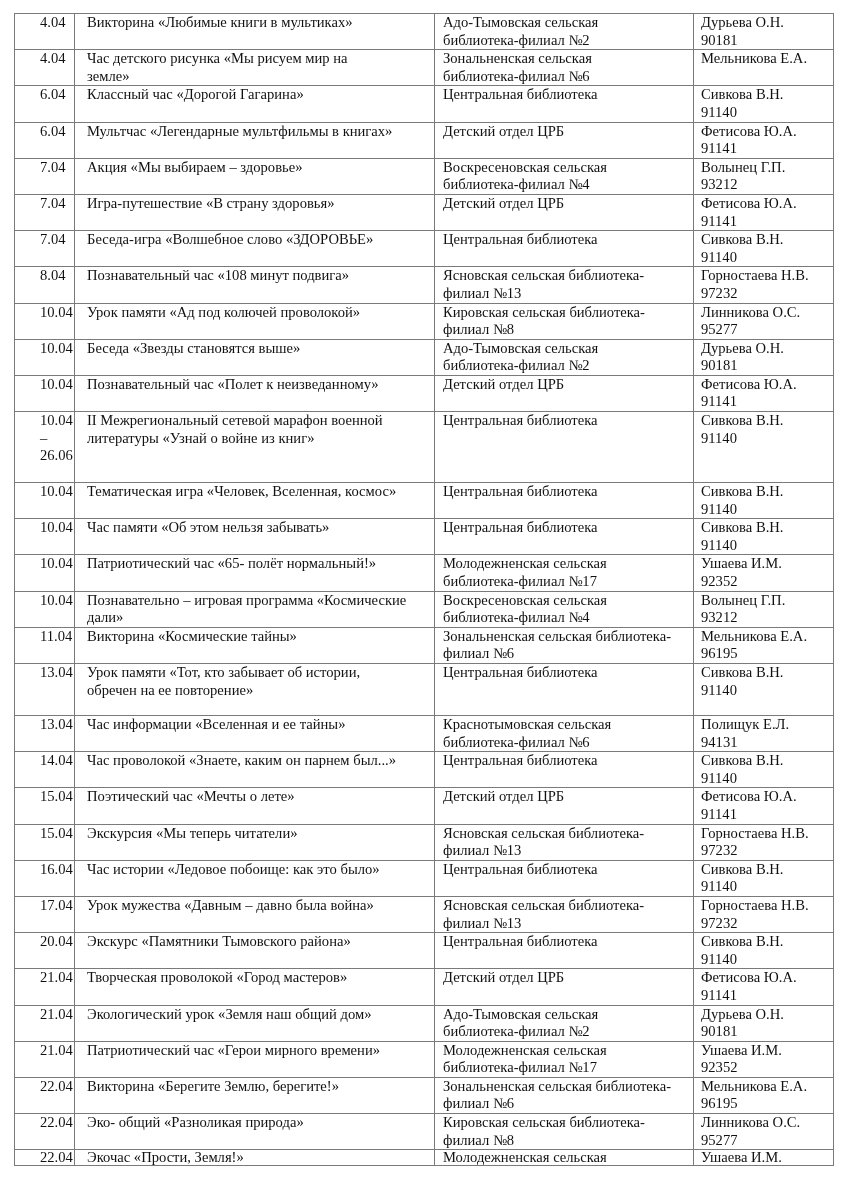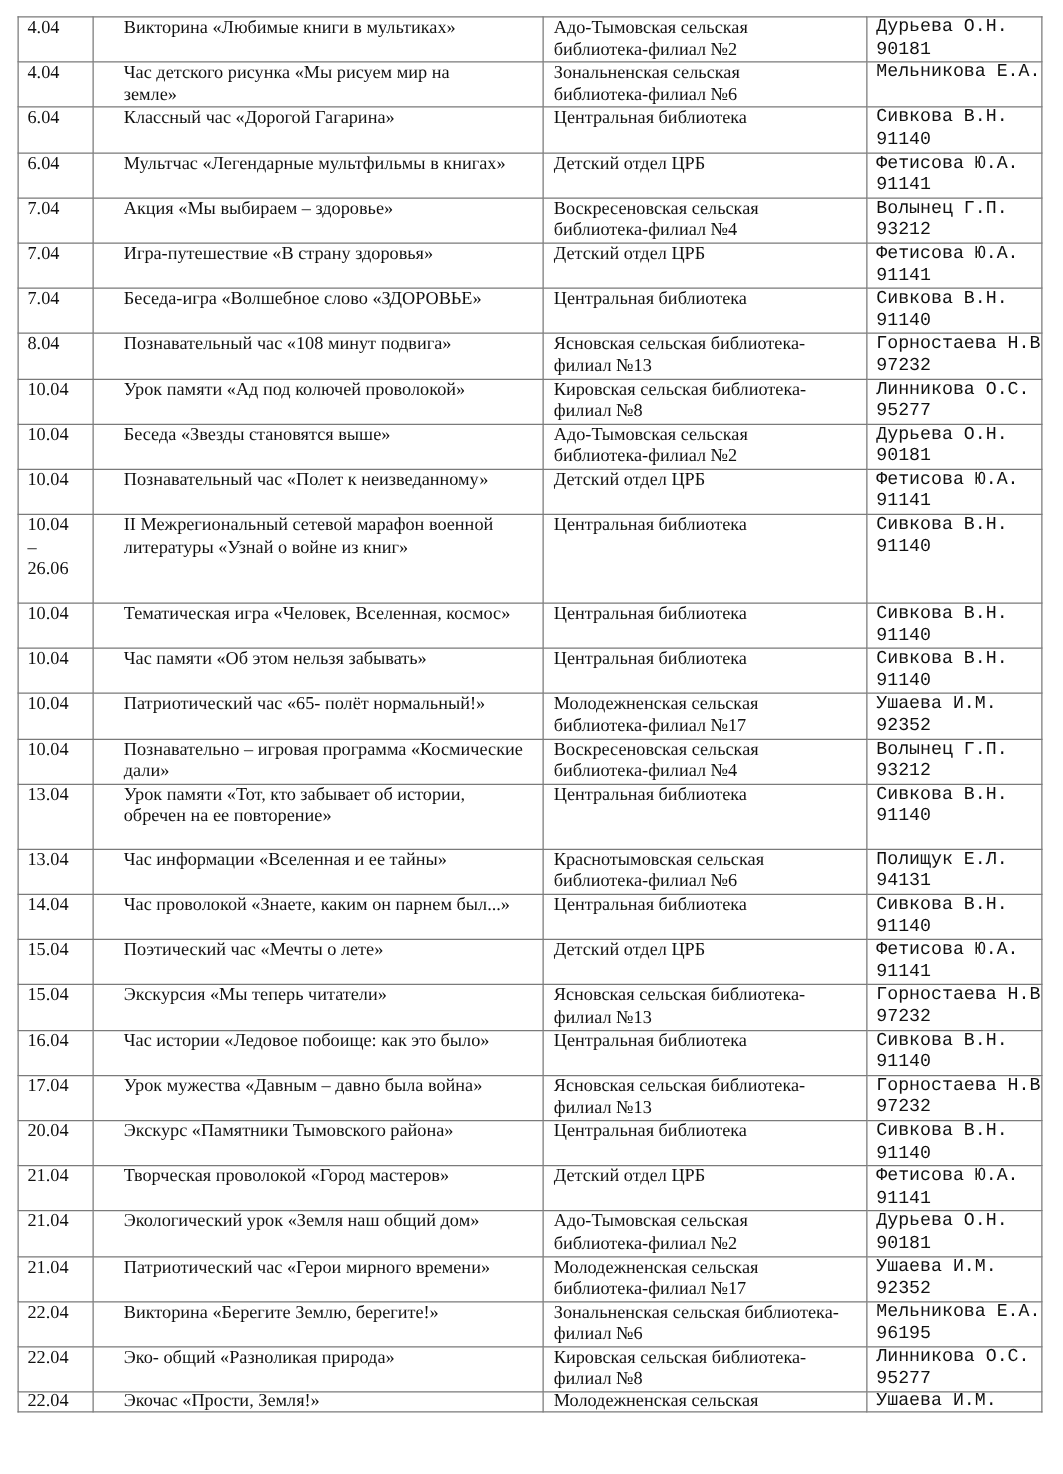--- a/index.html
+++ b/index.html
@@ -33,24 +33,24 @@
     table.schedule col.c-place { width: 259px; }
     table.schedule col.c-resp { width: 140px; }
     table.schedule td {
       border: 1.5px solid #7a7a7a;
       vertical-align: top;
       padding: 0 6px 0 7px;
       height: 35px;
       box-sizing: border-box;
       overflow: hidden;
     }
-    table.schedule td.date { padding-left: 7px; padding-right: 2px; }
-    table.schedule td.event { padding-left: 24px; }
+    table.schedule td.date { padding-left: 25px; padding-right: 2px; }
+    table.schedule td.event { padding-left: 12px; }
     table.schedule td.place { padding-left: 8px; }
-    table.schedule td.resp { padding-left: 7px; font-family: Liberation Mono, monospace; }
+    table.schedule td.resp { padding-left: 7px; }
     td span.line { display: block; white-space: nowrap; }
     tr.tall td { height: 71px; }
     tr.mid td { height: 52px; }
     tr.last td { height: 15px; line-height: 15px; }
   </style>
 </head>
 <body>
 
 <div class="page">
   <table class="schedule">
@@ -306,20 +306,36 @@
           </td>
           <td class="place">
             <span class="line">Воскресеновская сельская</span>
             <span class="line">библиотека-филиал №4</span>
           </td>
           <td class="resp">
             <span class="line">Волынец Г.П.</span>
             <span class="line">93212</span>
           </td>
         </tr>
+        <tr>
+          <td class="date">
+            <span class="line">11.04</span>
+          </td>
+          <td class="event">
+            <span class="line">Викторина «Космические тайны»</span>
+          </td>
+          <td class="place">
+            <span class="line">Зональненская сельская библиотека-</span>
+            <span class="line">филиал №6</span>
+          </td>
+          <td class="resp">
+            <span class="line">Мельникова Е.А.</span>
+            <span class="line">96195</span>
+          </td>
+        </tr>
         <tr class="mid">
           <td class="date">
             <span class="line">13.04</span>
           </td>
           <td class="event">
             <span class="line">Урок памяти «Тот, кто забывает об истории,</span>
             <span class="line">обречен на ее повторение»</span>
           </td>
           <td class="place">
             <span class="line">Центральная библиотека</span>

